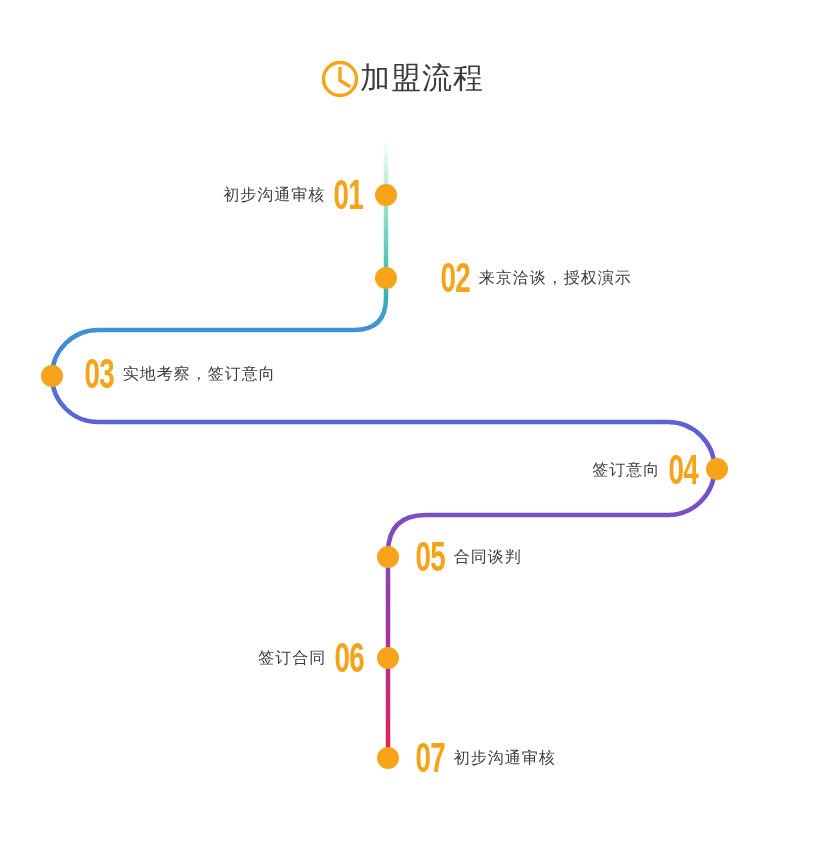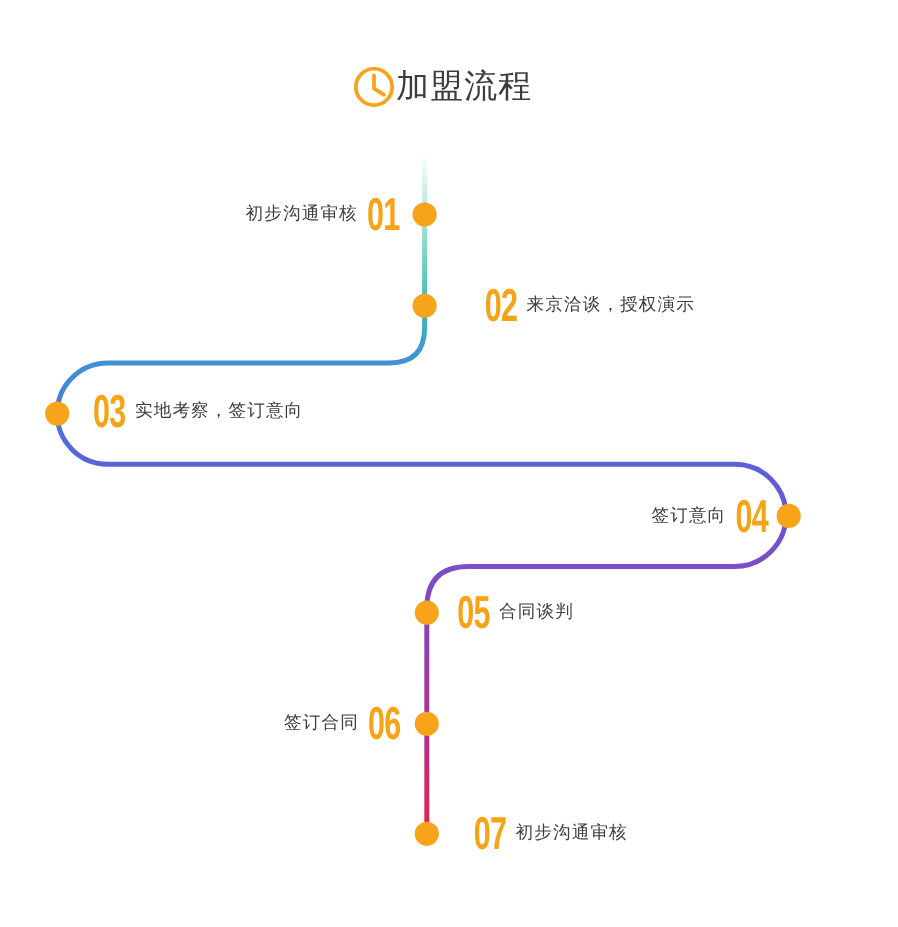--- a/index.html
+++ b/index.html
@@ -25,21 +25,21 @@
     font-size:42px;font-weight:700;color:#f6a317;
     display:inline-block;transform:scaleX(0.66);margin:0 -9px;
     letter-spacing:-1px;
   }
   .s1{top:195px;right:454px;}
   .s2{top:278px;left:414px;margin-left:28px;}
   .s3{top:374px;left:86px;}
   .s4{top:470px;right:119px;margin-left:16px;}
   .s5{top:557px;left:417px;}
   .s6{top:658px;right:453px;align-items:center;}
-  .s7{top:758px;left:432px;}
+  .s7{top:758px;left:417px;}
 </style>
 </head>
 <body>
 
 <div class="canvas">
 
   <svg class="flow" width="816" height="843" viewBox="0 0 816 843">
     <defs>
       <linearGradient id="flowGrad" gradientUnits="userSpaceOnUse" x1="386" y1="140" x2="386" y2="752">
         <stop offset="0" stop-color="#FFFFFF"></stop>

